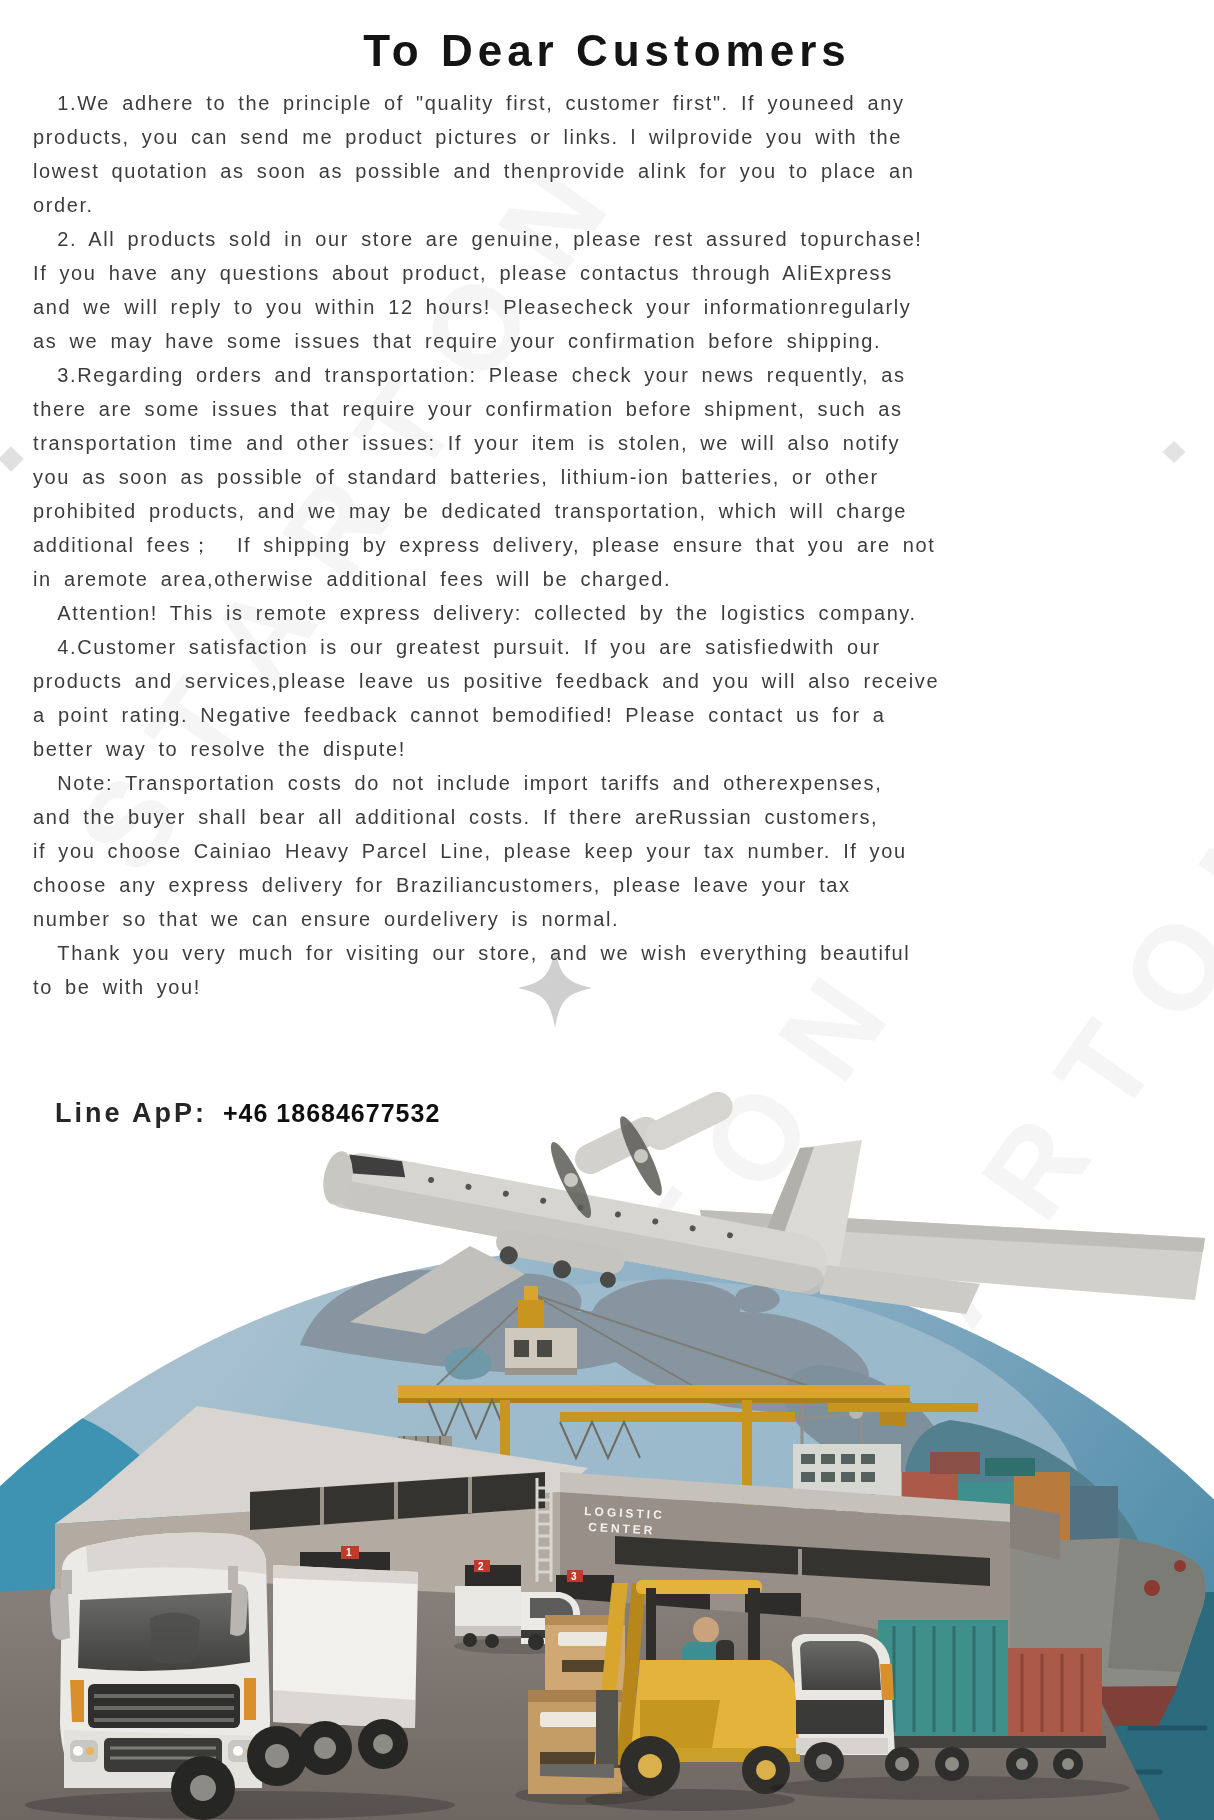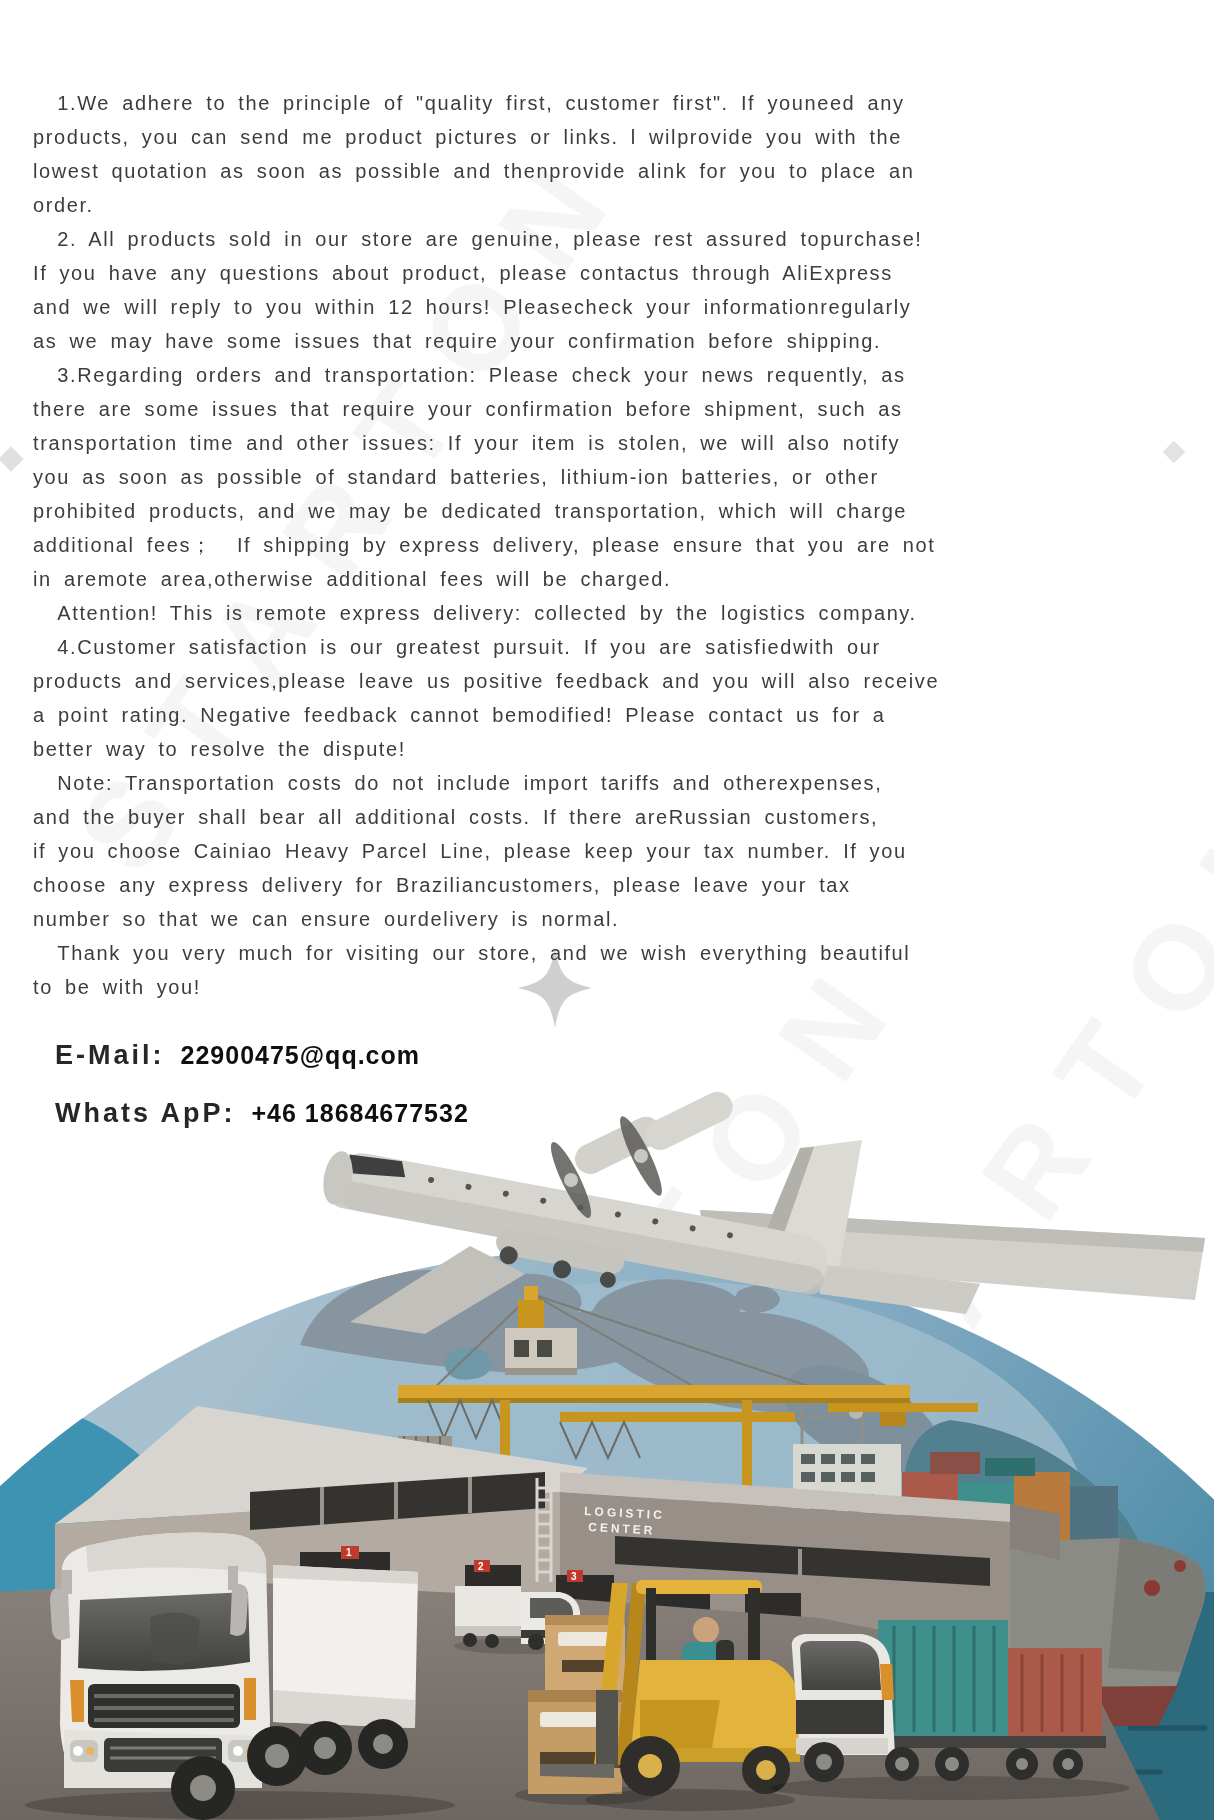--- a/index.html
+++ b/index.html
@@ -368,20 +368,21 @@
         <circle cx="203" cy="1788" r="13" fill="#8d8b86"></circle>
       <circle cx="277" cy="1756" r="30" fill="#262624"></circle>
         <circle cx="277" cy="1756" r="12" fill="#8d8b86"></circle>
       <circle cx="325" cy="1748" r="27" fill="#262624"></circle>
         <circle cx="325" cy="1748" r="11" fill="#8d8b86"></circle>
       <circle cx="383" cy="1744" r="25" fill="#262624"></circle>
         <circle cx="383" cy="1744" r="10" fill="#8d8b86"></circle>
     </g>
   </svg>
 
+  <div class="txt title">To Dear Customers</div>
 
   <div class="txt body-copy"><span>  1.We adhere to the principle of "quality first, customer first". If youneed any
 products, you can send me product pictures or links. l wilprovide you with the
 lowest quotation as soon as possible and thenprovide alink for you to place an
 order.</span>
 <span>  2. All products sold in our store are genuine, please rest assured topurchase!
 If you have any questions about product, please contactus through AliExpress
 and we will reply to you within 12 hours! Pleasecheck your informationregularly
 as we may have some issues that require your confirmation before shipping.</span>
 <span>  3.Regarding orders and transportation: Please check your news requently, as
@@ -397,20 +398,17 @@
 a point rating. Negative feedback cannot bemodified! Please contact us for a
 better way to resolve the dispute!</span>
 <span>  Note: Transportation costs do not include import tariffs and otherexpenses,
 and the buyer shall bear all additional costs. If there areRussian customers,
 if you choose Cainiao Heavy Parcel Line, please keep your tax number. If you
 choose any express delivery for Braziliancustomers, please leave your tax
 number so that we can ensure ourdelivery is normal.</span>
 <span>  Thank you very much for visiting our store, and we wish everything beautiful
 to be with you!</span></div>
 
-  <div class="txt contact email-row">
-    <span class="lbl">E-Mail:</span><span class="val">22900475@qq.com</span>
+  <div class="txt contact whatsapp-row">
+    <span class="lbl">Line ApP:</span><span class="val">+46 18684677532</span>
   </div>
-  <div class="txt contact whatsapp-row">
-    <span class="lbl">Whats ApP:</span><span class="val">+46 18684677532</span>
-  </div>
 
 </div>
 
 </body></html>

